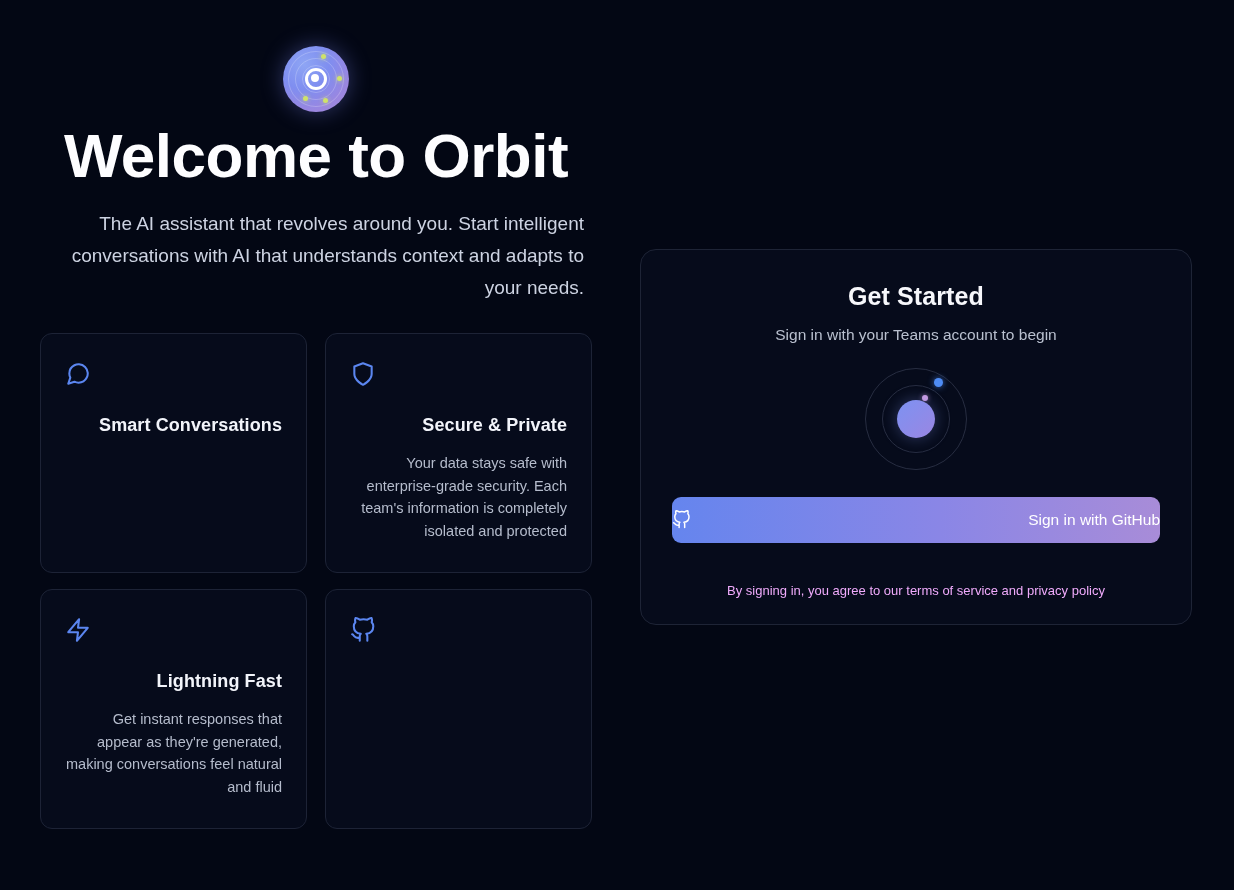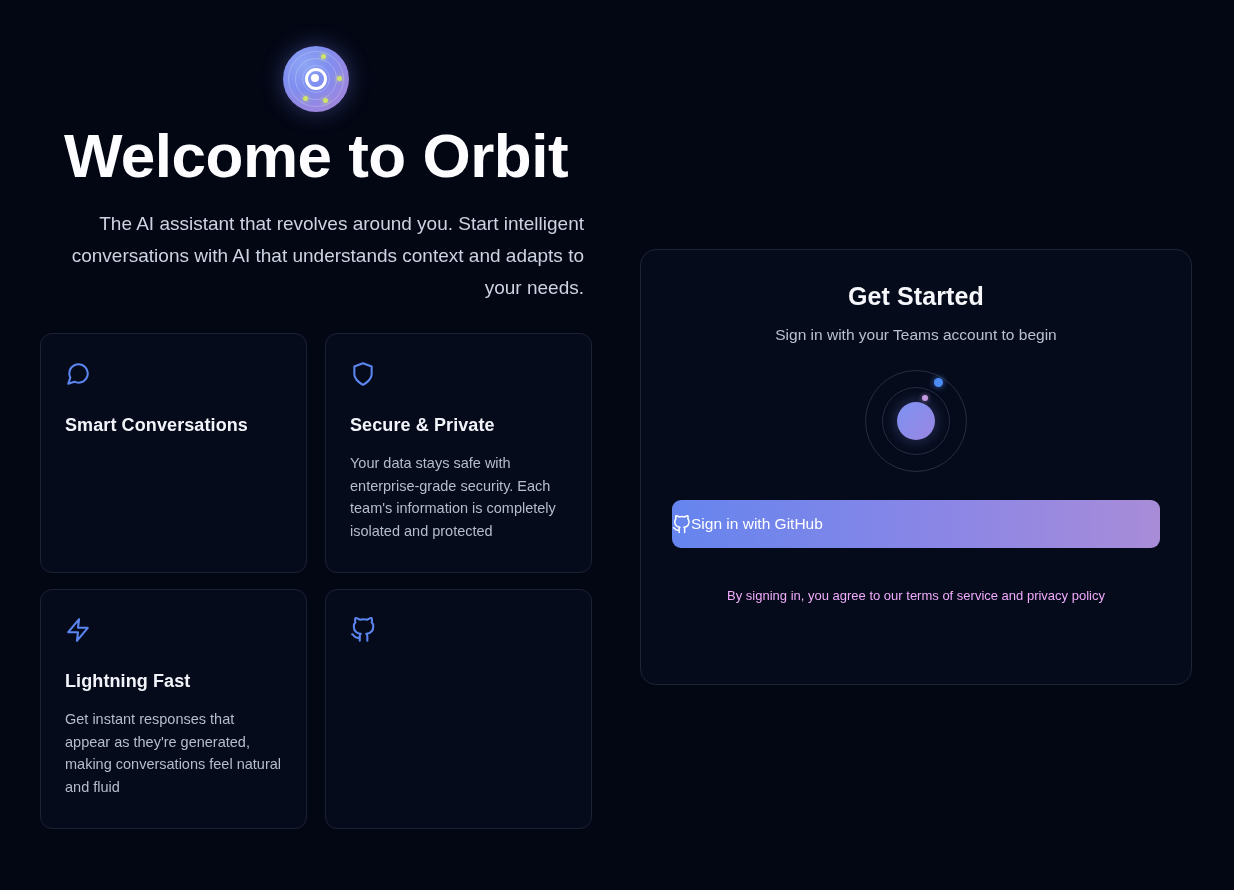--- a/index.html
+++ b/index.html
@@ -116,20 +116,21 @@
     grid-template-rows: 240px 240px;
     column-gap: 18px;
     row-gap: 16px;
   }
 
   .feature-card {
     background: #060B1B;
     border: 1px solid #1d2336;
     border-radius: 12px;
     padding: 25px 24px 20px 24px;
+    text-align: right;
   }
 
   .feature-icon {
     color: #5b86f0;
     height: 30px;
     display: flex;
     align-items: center;
     margin-bottom: 26px;
   }
 
@@ -146,21 +147,21 @@
     line-height: 22.5px;
     color: #b5bccc;
   }
 
   
   .auth-panel {
     position: absolute;
     left: 640px;
     top: 249px;
     width: 552px;
-    height: 436px;
+    height: 376px;
     background: #060B1B;
     border: 1px solid #1e2436;
     border-radius: 16px;
     padding: 32px 32px 26px 32px;
     display: flex;
     flex-direction: column;
     align-items: center;
   }
 
   .auth-title {
@@ -227,21 +228,21 @@
     width: 488px;
     height: 48px;
     border: none;
     border-radius: 9px;
     background: linear-gradient(90deg, #6585ee 0%, #8a86e6 55%, #a88cd8 100%);
     color: #ffffff;
     font-family: "Liberation Sans", sans-serif;
     font-size: 15.5px;
     display: flex;
     align-items: center;
-    justify-content: flex-start;
+    justify-content: space-between;
     cursor: pointer;
   }
   .gh-button .gh-icon { display: flex; align-items: center; }
 
   .auth-legal {
     margin-top: 40px;
     font-size: 13px;
     color: #f0abfc;
   }
 </style>

